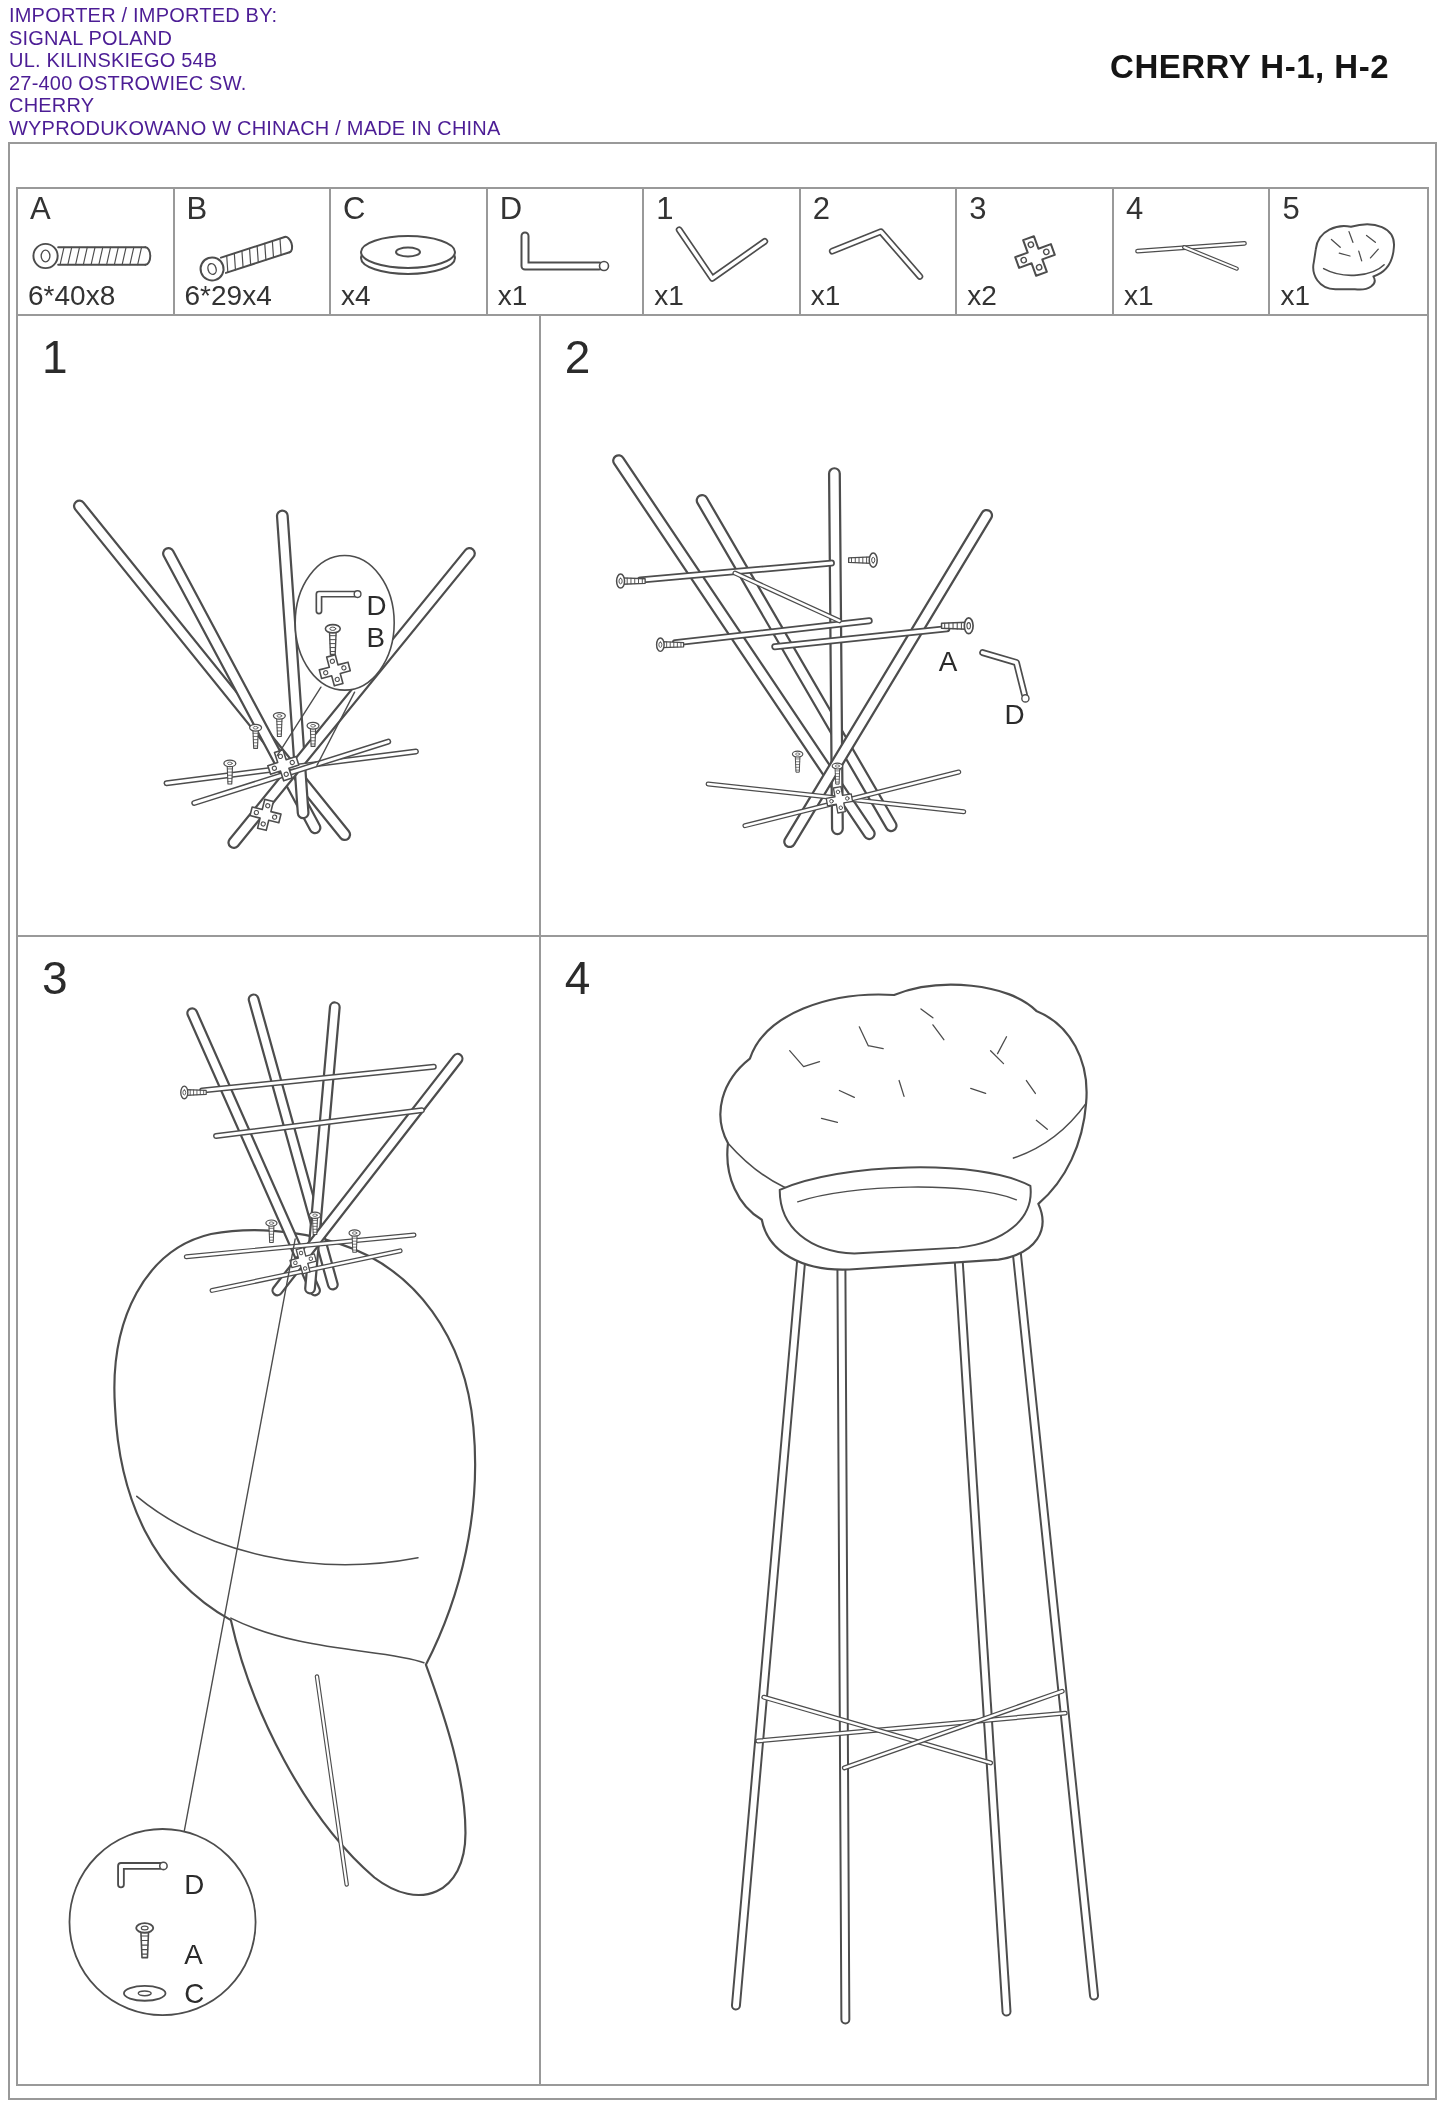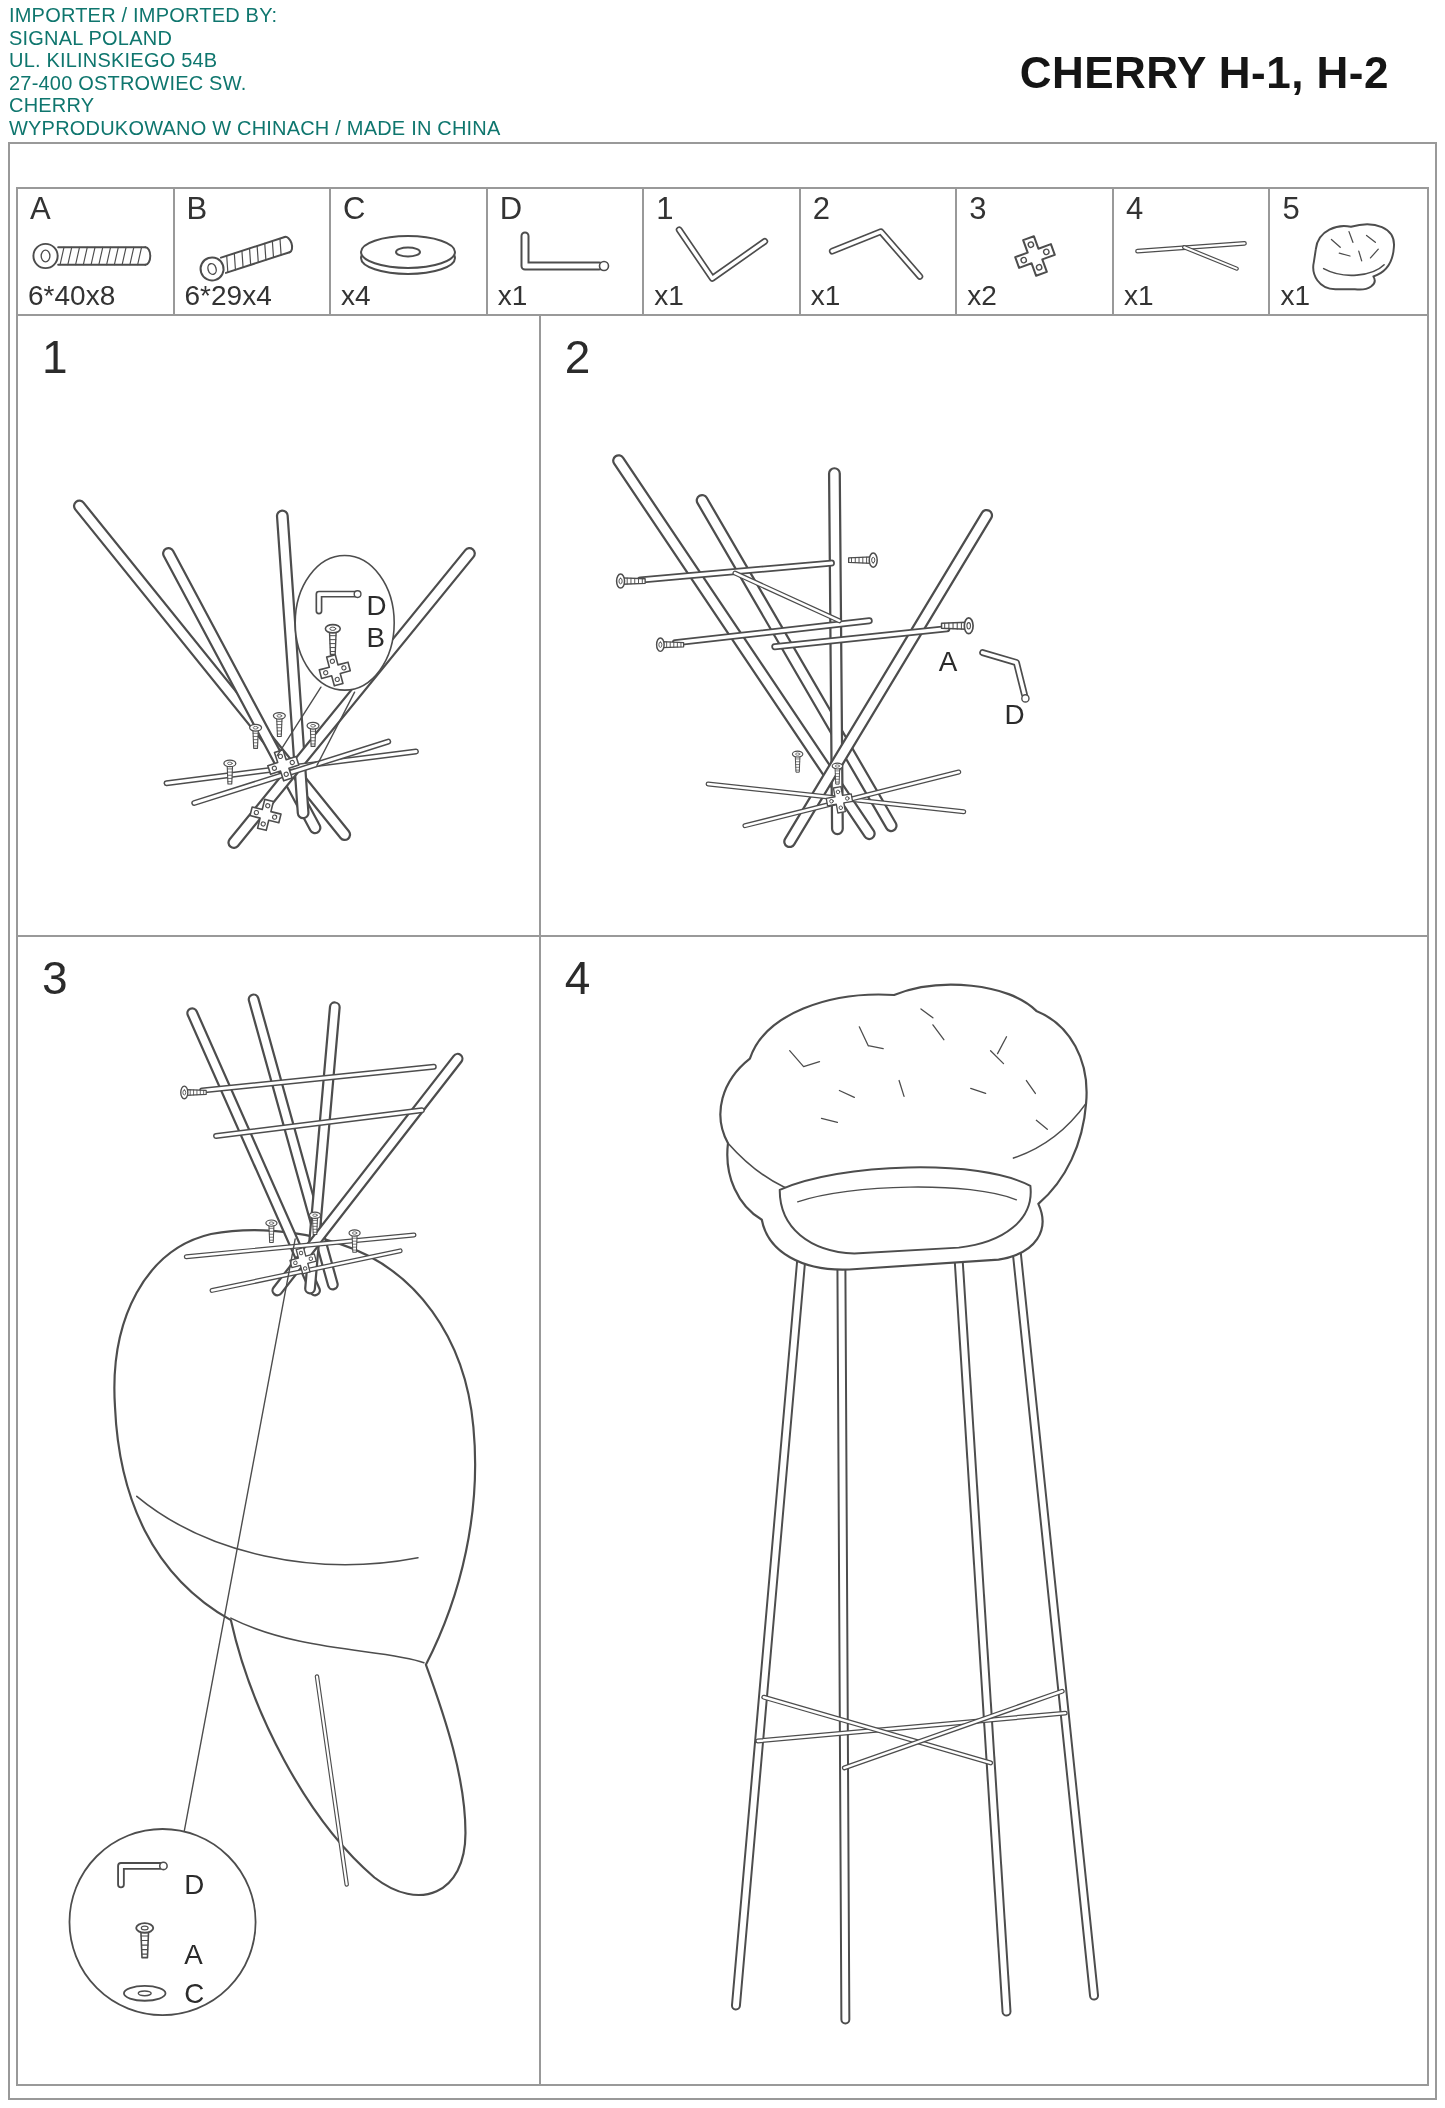--- a/index.html
+++ b/index.html
@@ -1,19 +1,19 @@
 <!DOCTYPE html>
 <html><head>
 <meta charset="utf-8">
 <style>
   *{box-sizing:border-box;margin:0;padding:0}
   html,body{background:#fff}
   body{width:1445px;height:2108px;position:relative;font-family:"Liberation Sans",sans-serif;color:#3a3a3a;overflow:hidden}
-  .header{position:absolute;left:9px;top:4px;font-size:20px;line-height:22.5px;color:#0f766e;letter-spacing:.2px}
-  .title{position:absolute;right:56px;top:48px;font-size:44px;font-weight:700;color:#151515;letter-spacing:.5px}
+  .header{position:absolute;left:9px;top:4px;font-size:20px;line-height:22.5px;color:#4c1d95;letter-spacing:.2px}
+  .title{position:absolute;right:56px;top:48px;font-size:33px;font-weight:700;color:#151515;letter-spacing:.5px}
   .frame{position:absolute;left:8px;top:142px;width:1429px;height:1958px;border:2px solid #999}
   .parts-strip{position:absolute;left:6px;right:6px;top:43px;height:129px;border:2px solid #999;display:grid;grid-template-columns:repeat(9,1fr);background:#fff}
   .part-cell{position:relative;border-right:2px solid #999;padding:2px 6px}
   .part-cell:last-child{border-right:0}
   .part-id{font-size:31px;color:#333;padding-left:6px}
   .part-icon{position:absolute;left:50%;top:55%;transform:translate(-50%,-50%)}
   .part-meta{position:absolute;left:10px;right:10px;bottom:2px;display:flex;font-size:28px;color:#333}
   .steps-grid{position:absolute;left:6px;right:6px;top:172px;height:1770px;border:2px solid #999;border-top:0;display:grid;grid-template-columns:37.1% 62.9%;grid-template-rows:35.1% 64.9%}
   .step-cell{position:relative;overflow:hidden}
   .cell-1{border-right:2px solid #999;border-bottom:2px solid #999}

